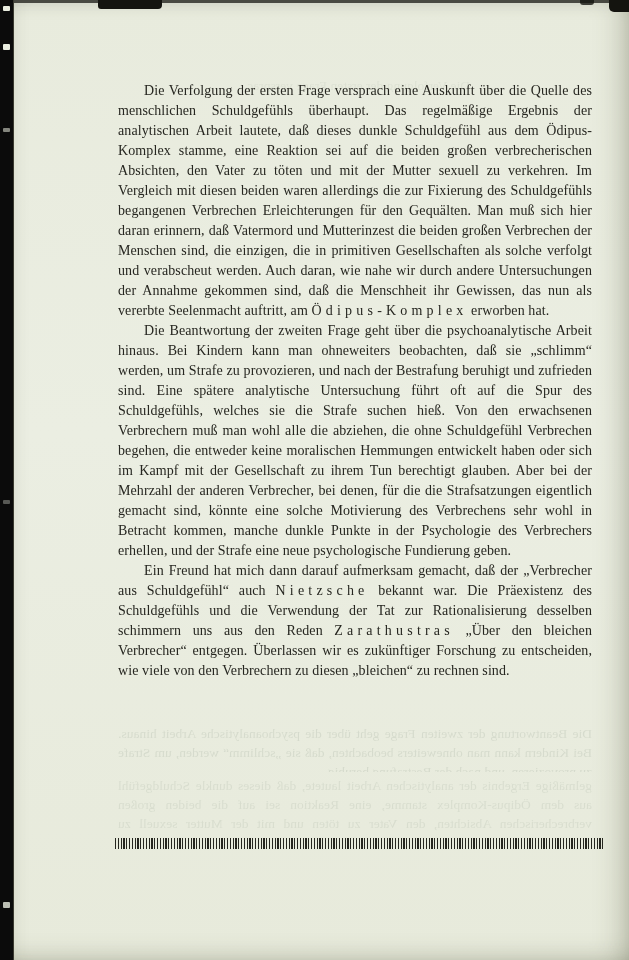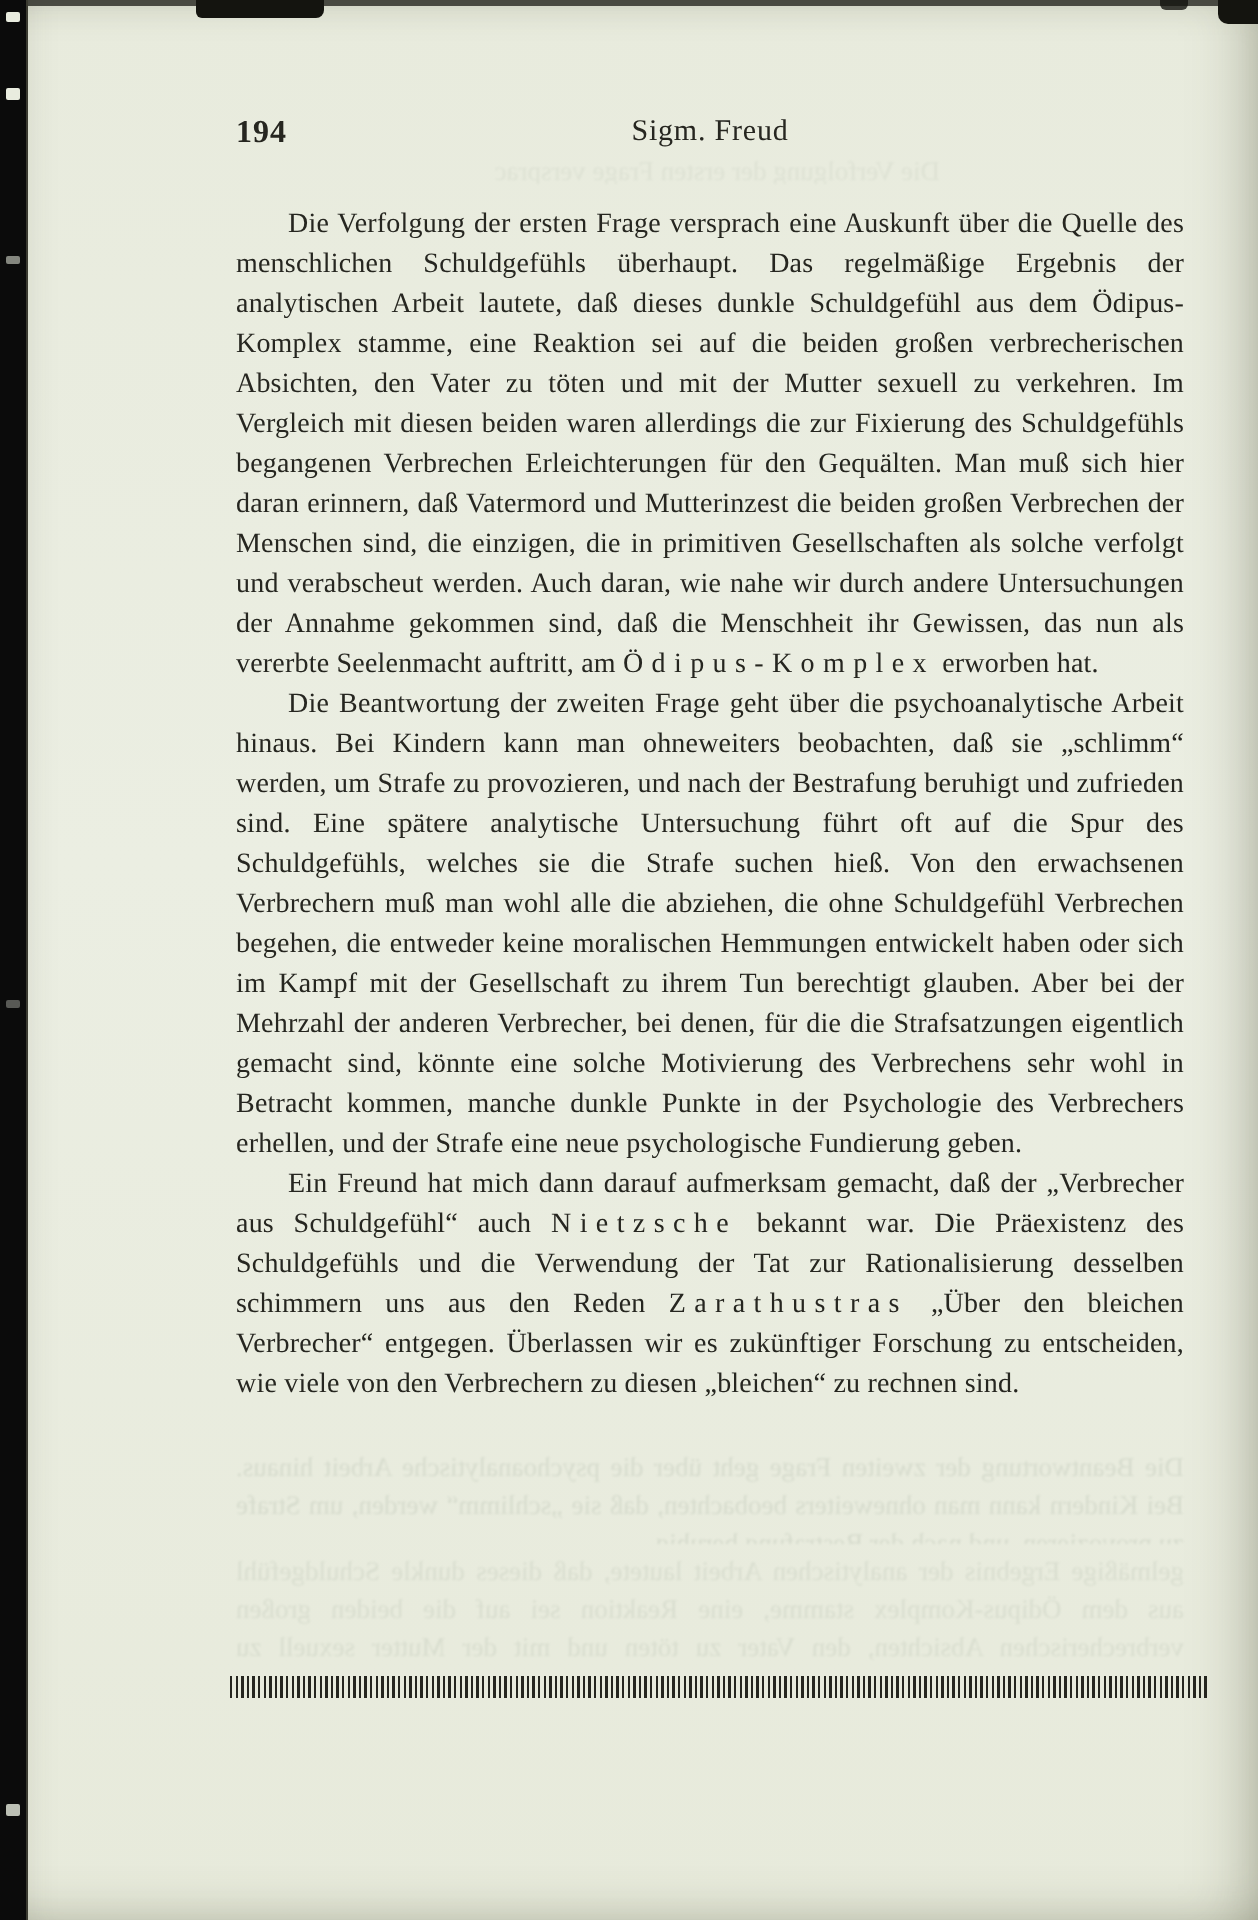--- a/index.html
+++ b/index.html
@@ -134,24 +134,20 @@
     <span class="mark m4"></span>
     <span class="mark m5"></span>
   </div>
 
   <div class="edge-top"></div>
   <div class="edge-blob blob-a"></div>
   <div class="edge-blob blob-b"></div>
   <div class="edge-blob blob-c"></div>
 
   <div class="content">
-    <div class="header">
-      <span class="pagenum">194</span>
-      <span class="title">Sigm. Freud</span>
-    </div>
     <div class="bodytext" id="bodytext">
         <p><span>Die Verfolgung der ersten Frage versprach eine Auskunft über die Quelle des menschlichen Schuldgefühls überhaupt. Das regelmäßige Ergebnis der analytischen Arbeit lautete, daß dieses dunkle Schuldgefühl aus dem Ödipus-Komplex stamme, eine Reaktion sei auf die beiden großen verbrecherischen Absichten, den Vater zu töten und mit der Mutter sexuell zu verkehren. Im Vergleich mit diesen beiden waren allerdings die zur Fixierung des Schuldgefühls begangenen Verbrechen Erleichterungen für den Gequälten. Man muß sich hier daran erinnern, daß Vatermord und Mutterinzest die beiden großen Verbrechen der Menschen sind, die einzigen, die in primitiven Gesellschaften als solche verfolgt und verabscheut werden. Auch daran, wie nahe wir durch andere Untersuchungen der Annahme gekommen sind, daß die Menschheit ihr Gewissen, das nun als vererbte Seelenmacht auftritt, am </span><span class="gesperrt">Ödipus-Komplex</span><span> erworben hat.</span></p>
         <p><span>Die Beantwortung der zweiten Frage geht über die psychoanalytische Arbeit hinaus. Bei Kindern kann man ohneweiters beobachten, daß sie „schlimm“ werden, um Strafe zu provozieren, und nach der Bestrafung beruhigt und zufrieden sind. Eine spätere analytische Untersuchung führt oft auf die Spur des Schuldgefühls, welches sie die Strafe suchen hieß. Von den erwachsenen Verbrechern muß man wohl alle die abziehen, die ohne Schuldgefühl Verbrechen begehen, die entweder keine moralischen Hemmungen entwickelt haben oder sich im Kampf mit der Gesellschaft zu ihrem Tun berechtigt glauben. Aber bei der Mehrzahl der anderen Verbrecher, bei denen, für die die Strafsatzungen eigentlich gemacht sind, könnte eine solche Motivierung des Verbrechens sehr wohl in Betracht kommen, manche dunkle Punkte in der Psychologie des Verbrechers erhellen, und der Strafe eine neue psychologische Fundierung geben.</span></p>
         <p><span>Ein Freund hat mich dann darauf aufmerksam gemacht, daß der „Verbrecher aus Schuldgefühl“ auch </span><span class="gesperrt">Nietzsche</span><span> bekannt war. Die Präexistenz des Schuldgefühls und die Verwendung der Tat zur Rationalisierung desselben schimmern uns aus den Reden </span><span class="gesperrt">Zarathustras</span><span> „Über den bleichen Verbrecher“ entgegen. Überlassen wir es zukünftiger Forschung zu entscheiden, wie viele von den Verbrechern zu diesen „bleichen“ zu rechnen sind.</span></p>
       </div>
   </div>
 
   <div class="ghost ghost-h" id="ghostH">Die Verfolgung der ersten Frage versprac</div>
   <div class="ghost ghost-1" id="ghost1">Die Beantwortung der zweiten Frage geht über die psychoanalytische Arbeit hinaus. Bei Kindern kann man ohneweiters beobachten, daß sie „schlimm“ werden, um Strafe zu provozieren, und nach der Bestrafung beruhig</div>
   <div class="ghost ghost-2" id="ghost2">gelmäßige Ergebnis der analytischen Arbeit lautete, daß dieses dunkle Schuldgefühl aus dem Ödipus-Komplex stamme, eine Reaktion sei auf die beiden großen verbrecherischen Absichten, den Vater zu töten und mit der Mutter sexuell zu verkehren. Im Vergleich mit diesen beiden waren a</div>

